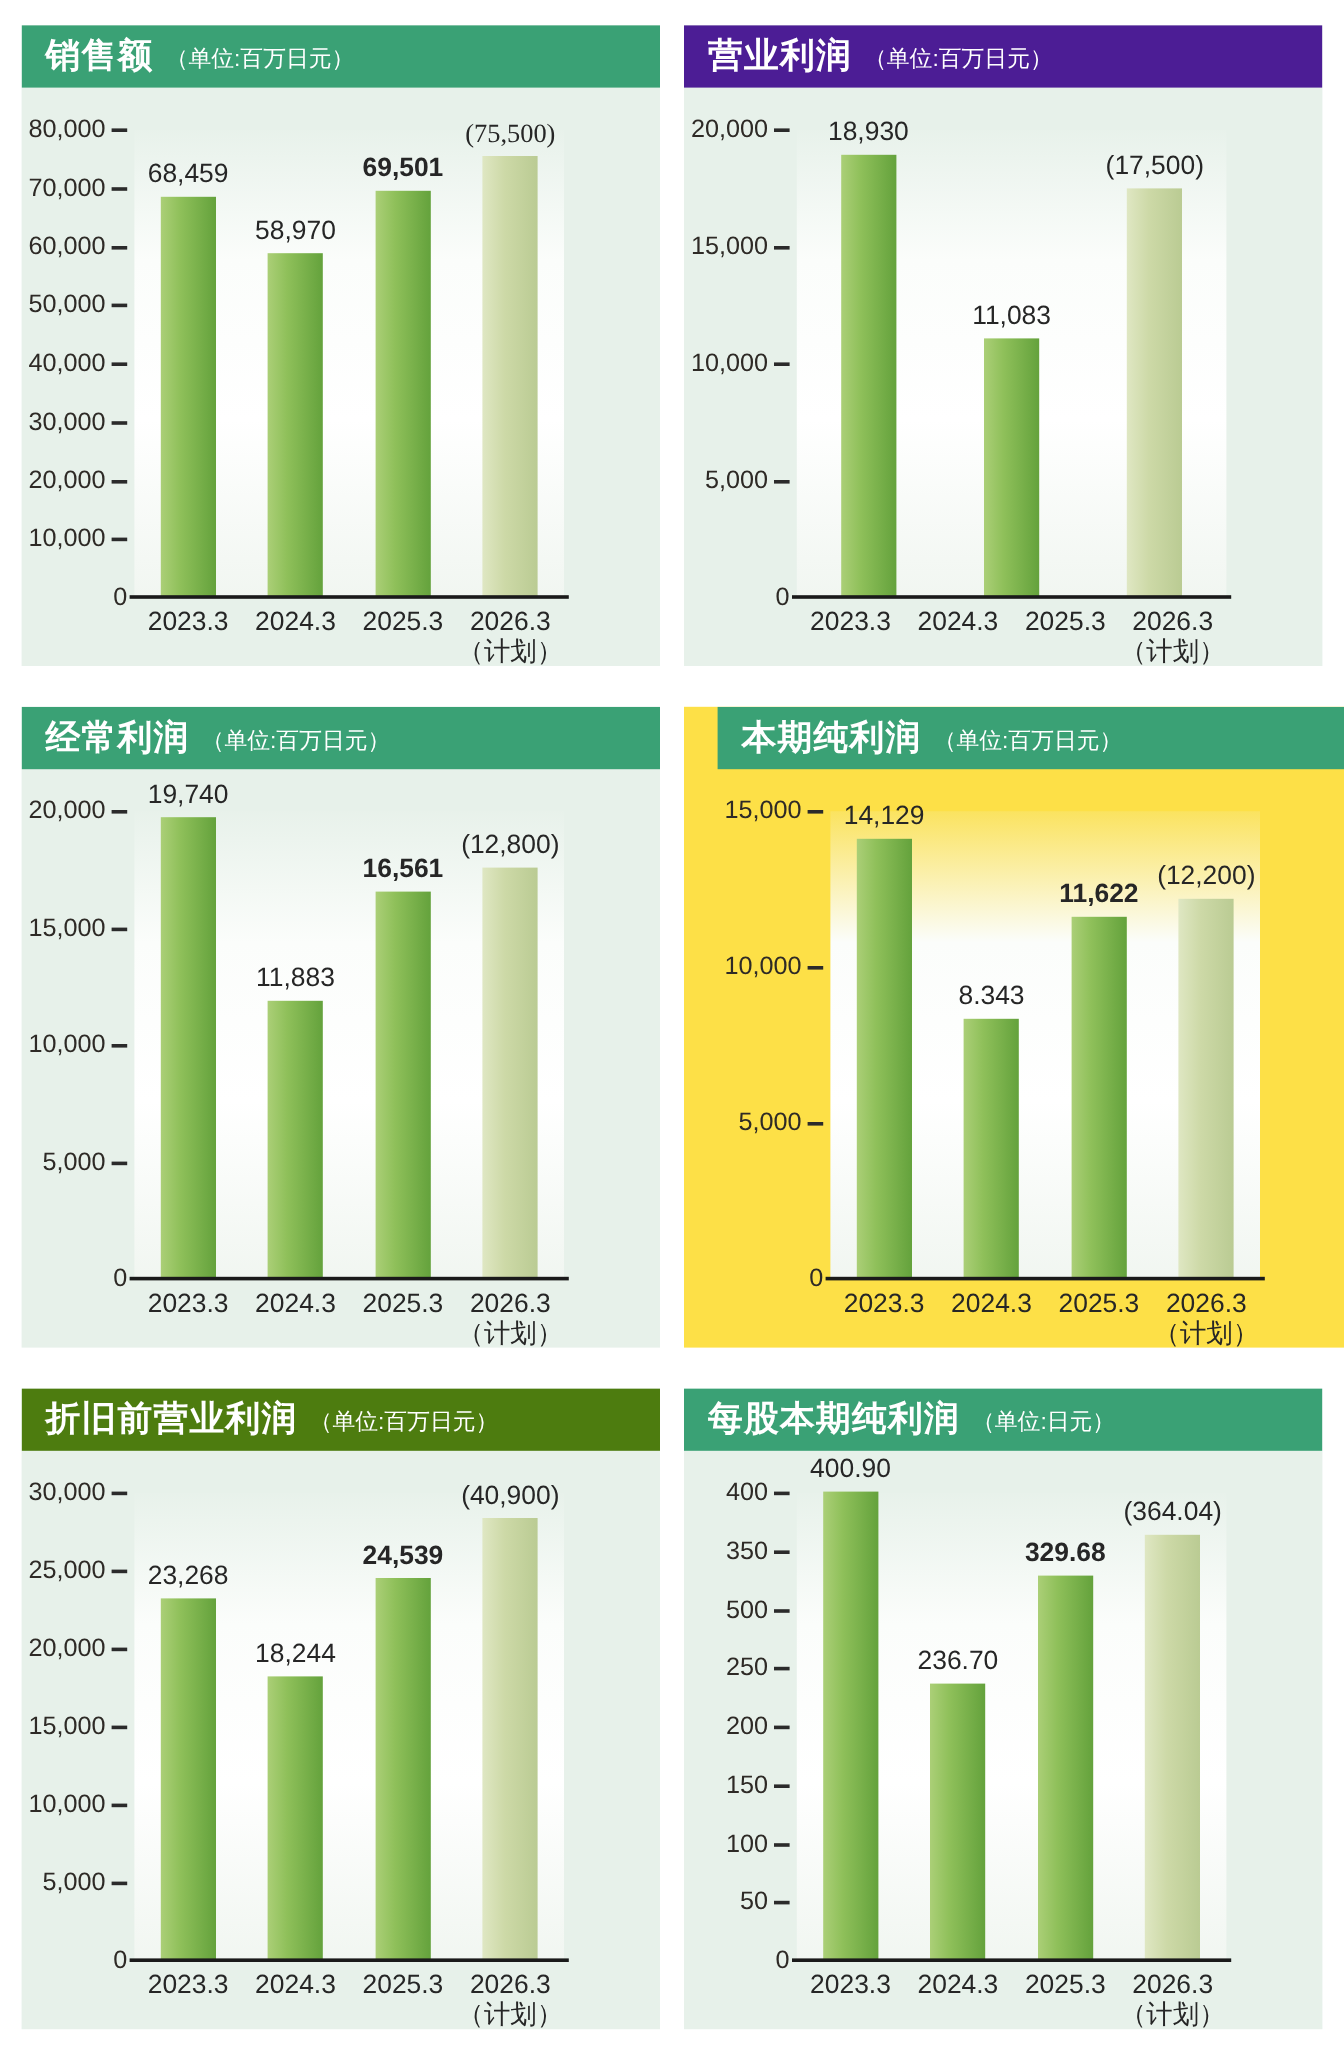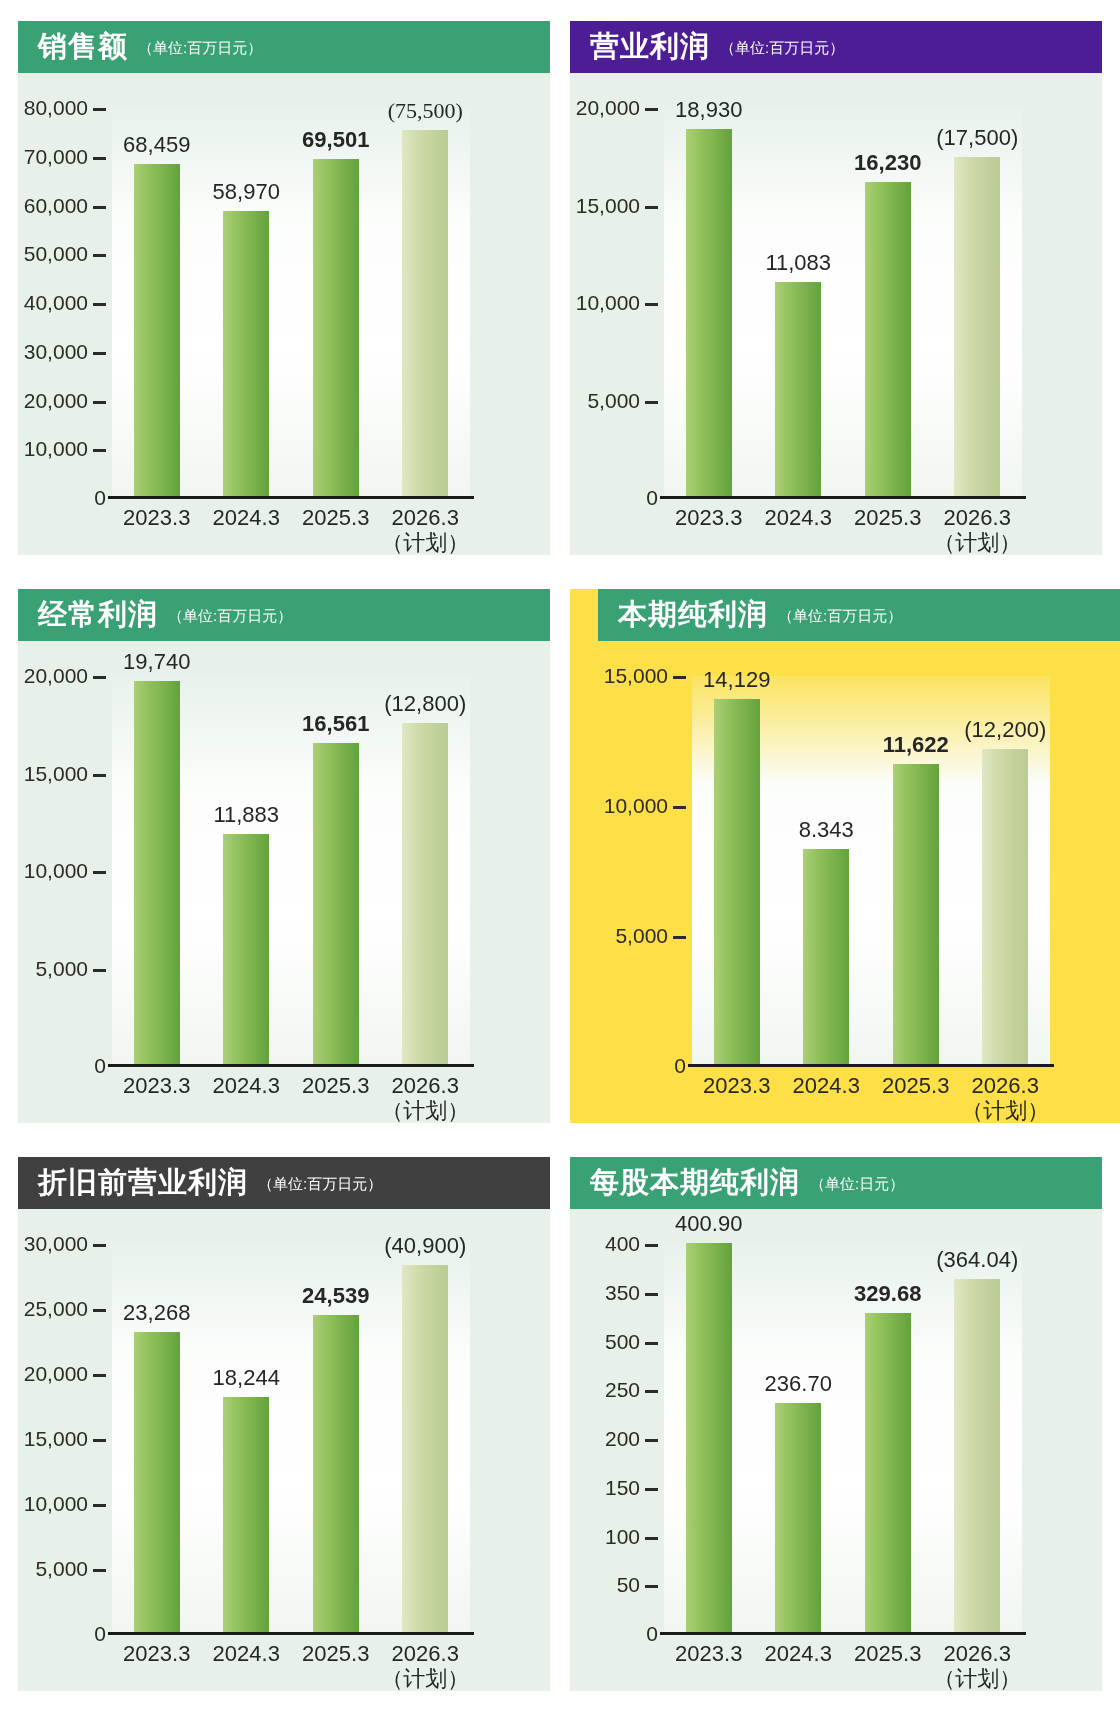--- a/index.html
+++ b/index.html
@@ -18,21 +18,21 @@
     position:relative;
   }
   .panel-header{
     height:52px;
     display:flex;align-items:center;
     padding-left:20px;
     color:#ffffff;
     gap:10px;
   }
   .panel-title{font-size:29px;font-weight:700;letter-spacing:1px;}
-  .panel-unit{font-size:15px;font-weight:400;letter-spacing:0px;padding-top:3px;}
+  .panel-unit{font-size:19px;font-weight:400;letter-spacing:0px;padding-top:3px;}
   .chart-body{position:relative;height:482px;}
   .plot{
     position:absolute;left:94px;top:35px;width:358px;height:390px;
     background:linear-gradient(180deg, rgba(237,244,238,0.15) 0%, #fbfdfb 28%, #ffffff 62%, #f1f6f1 100%);
   }
   .slots{position:absolute;left:0;top:0;width:100%;height:100%;display:flex;}
   .slot{flex:1 1 0;position:relative;}
   .bar{
     position:absolute;bottom:0;left:50%;transform:translateX(-50%);
     width:46px;
@@ -132,24 +132,20 @@
         <div class="slots">
             <div class="slot">
               <div class="bar normal" style="height: 369px;"></div>
               <div class="bar-label" style="bottom: 376px;">18,930</div>
             </div>
             <div class="slot">
               <div class="bar normal" style="height: 216px;"></div>
               <div class="bar-label" style="bottom: 223px;">11,083</div>
             </div>
             <div class="slot">
-              <div class="bar normal" style="height: 316px;"></div>
-              <div class="bar-label bold" style="bottom: 323px;">16,230</div>
-            </div>
-            <div class="slot">
               <div class="bar plan" style="height: 341px;"></div>
               <div class="bar-label" style="bottom: 348px;">(17,500)</div>
             </div>
           </div>
       </div>
       <div class="baseline"></div>
     <div class="ytick" style="top: 22px;"><span>20,000</span><span class="dash"></span></div>
         <div class="ytick" style="top: 119.5px;"><span>15,000</span><span class="dash"></span></div>
         <div class="ytick" style="top: 217px;"><span>10,000</span><span class="dash"></span></div>
         <div class="ytick" style="top: 314.5px;"><span>5,000</span><span class="dash"></span></div>
@@ -259,21 +255,21 @@
           <div>2025.3</div>
         </div>
         <div class="xtick" style="left: 407.25px;">
           <div>2026.3</div>
           <div>（计划）</div>
         </div>
       </div>
   </section>
 
   <section class="panel" style="background: rgb(231, 241, 234);">
-    <div class="panel-header" style="background: #404040;">
+    <div class="panel-header" style="background: #4d7c0f;">
       <span class="panel-title">折旧前营业利润</span>
       <span class="panel-unit">（单位:百万日元）</span>
     </div>
     <div class="chart-body">
       <div class="plot">
         <div class="slots">
             <div class="slot">
               <div class="bar normal" style="height: 302px;"></div>
               <div class="bar-label" style="bottom: 309px;">23,268</div>
             </div>

